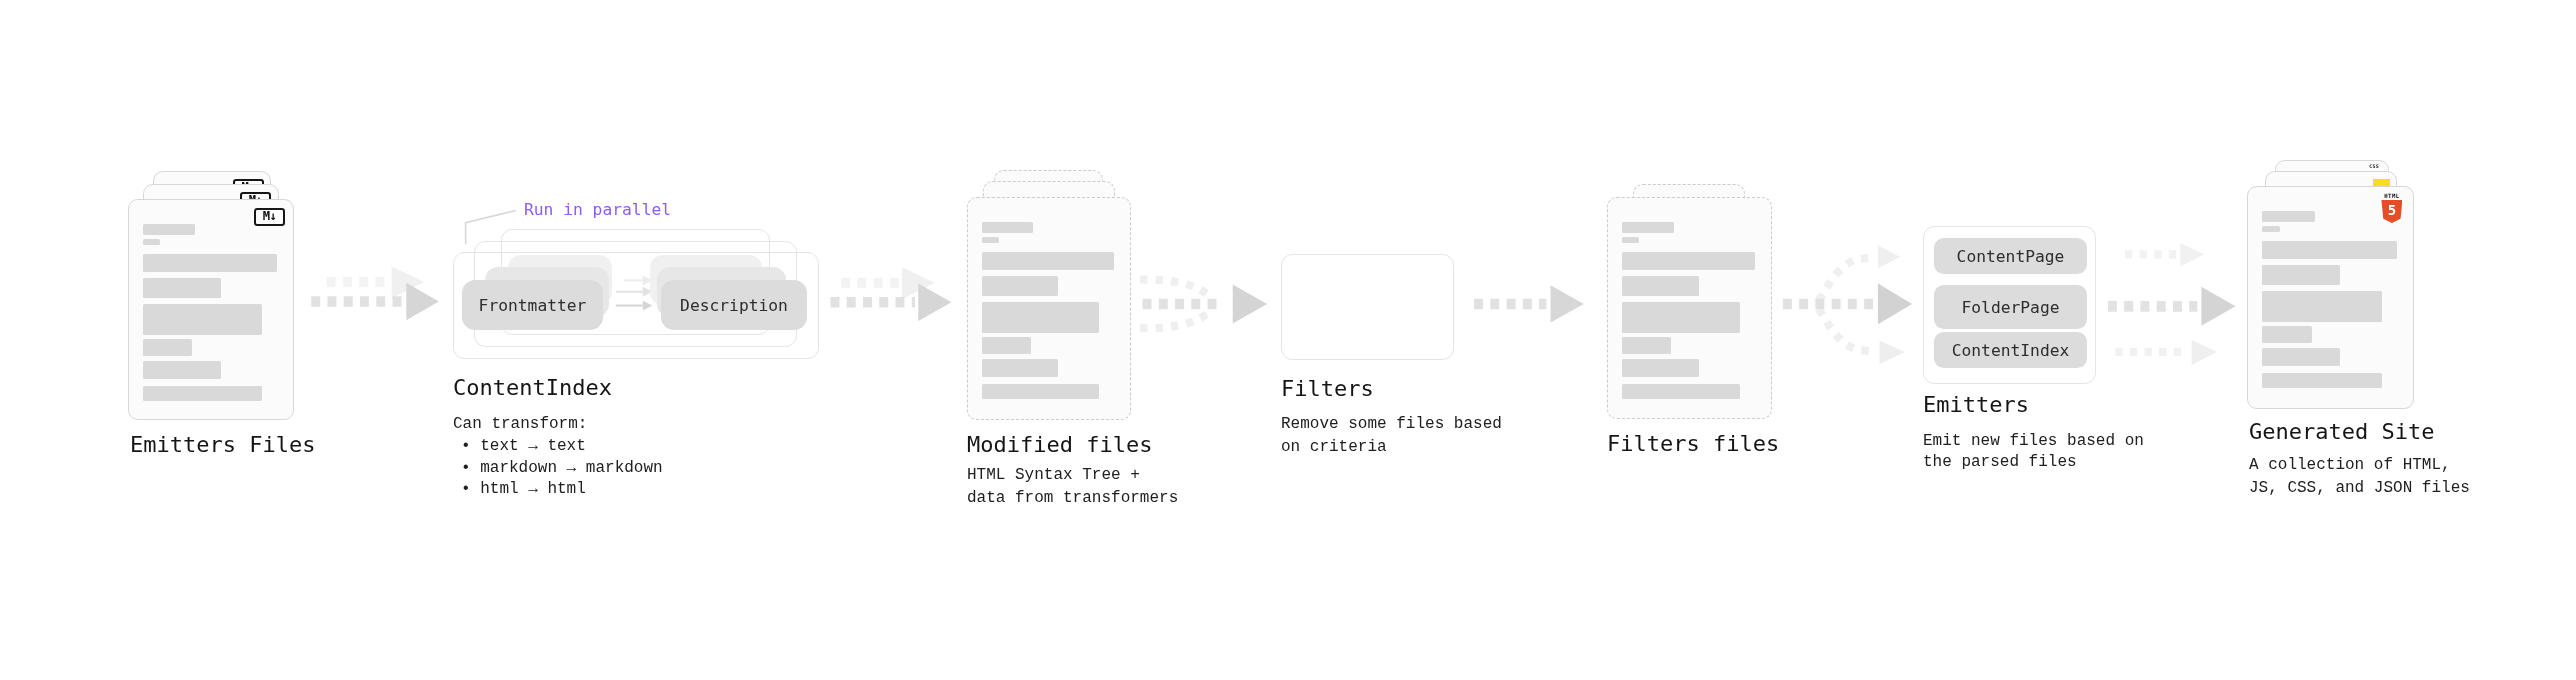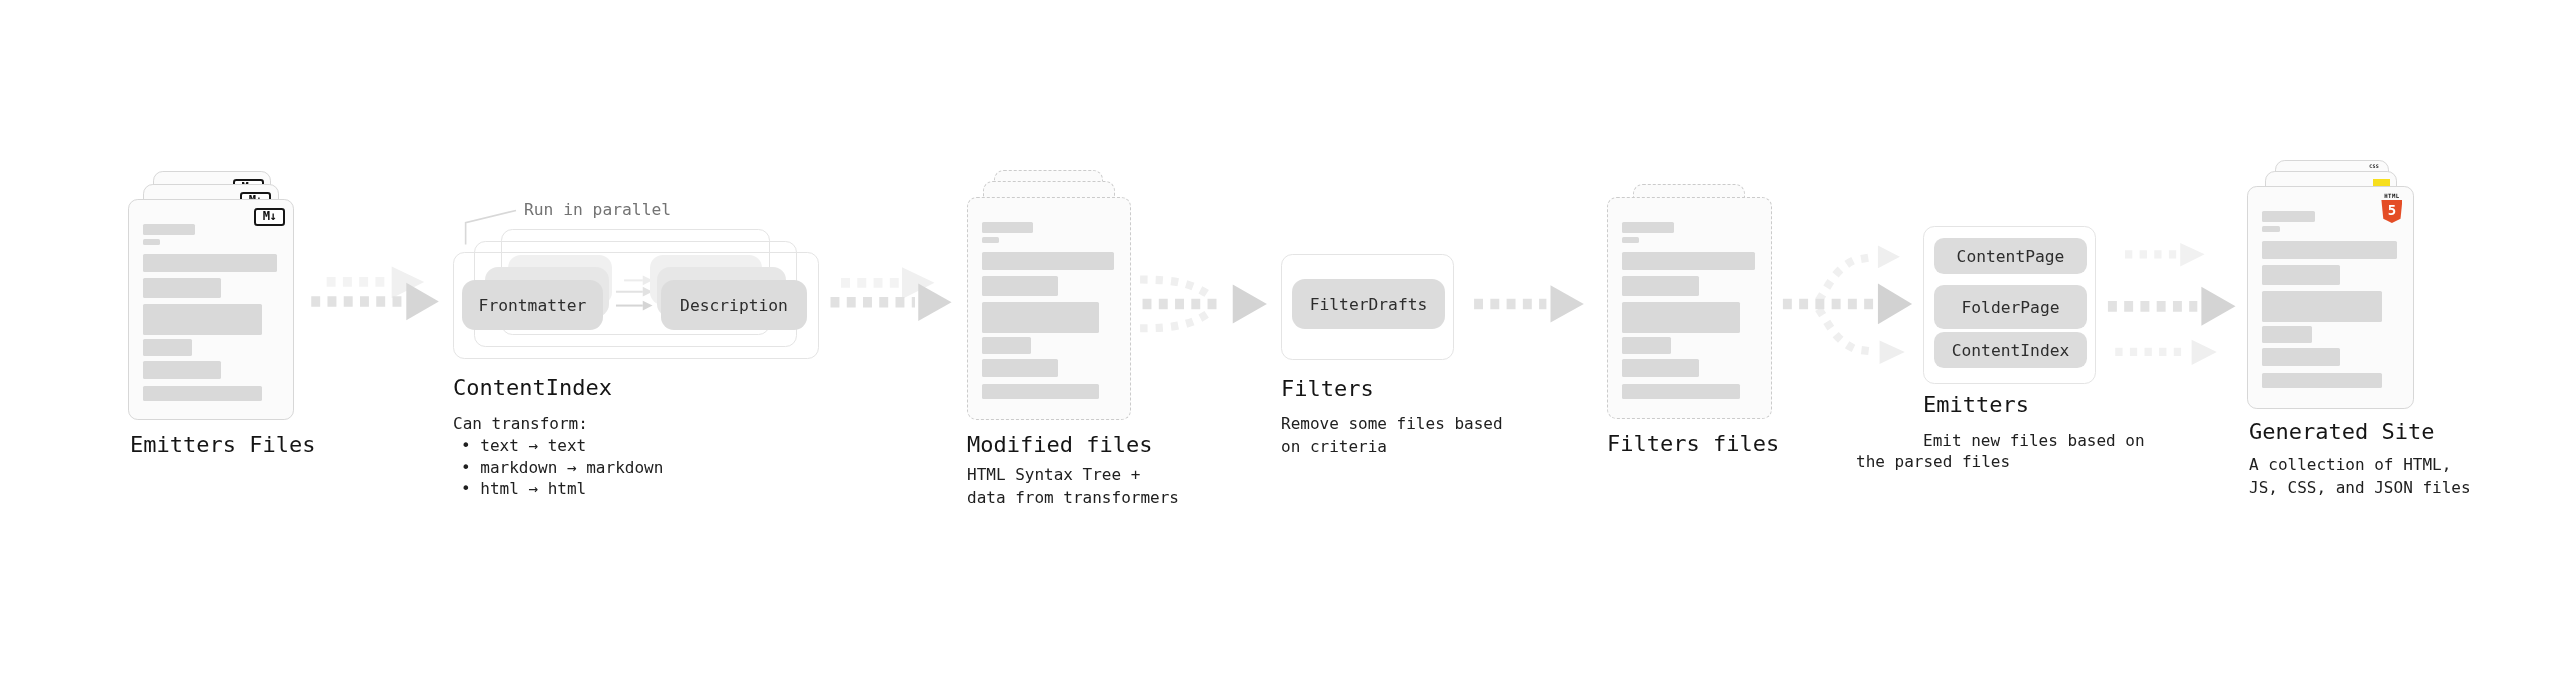--- a/index.html
+++ b/index.html
@@ -48,22 +48,22 @@
   
   .pill { position:absolute; background:#dcdcdc; border-radius:13px; color:#2d2d2d;
     font-size:16.3px; display:flex; align-items:center; justify-content:center;
     box-sizing:border-box; white-space:pre; }
   .pill.ghost1 { background:#e7e7e7; }
   .pill.ghost2 { background:#f0f0f0; }
   .pill.small { border-radius:9.8px; }
 
   
   .stage-title { position:absolute; font-size:22px; font-weight:500; color:#151515; white-space:pre; }
-  .stage-desc  { position:absolute; font-size:16px; color:#202020; white-space:pre; line-height:18.7px; }
-  .annotation  { position:absolute; font-size:16.3px; color:#737373; white-space:pre; }
+  .stage-desc  { position:absolute; font-size:16px; color:#202020; white-space:pre; line-height:18.7px;font-family:Liberation Mono, monospace; }
+  .annotation  { position:absolute; font-size:16.3px; color:#8b5cf6; white-space:pre; }
 </style>
 </head>
 <body>
 
 <div class="canvas">
 
   <svg class="arrow-layer" viewBox="0 0 3170 838">
 
     <g>
       <line x1="402" y1="347" x2="478" y2="347" stroke="#f3f3f3" stroke-width="12" stroke-dasharray="11 9"></line>
@@ -172,21 +172,20 @@
       <div class="bar b6"></div>
       <div class="bar b7"></div>
       <div class="bar b8"></div>
     </div>
   </div>
   <div class="stage-title" style="left:967px;top:432px">Modified files</div>
   <div class="stage-desc" style="left:967px;top:466px">HTML Syntax Tree +</div>
   <div class="stage-desc" style="left:967px;top:489px">data from transformers</div>
 
   <div class="frame" style="left:1281px;top:254px;width:173px;height:106px"></div>
-  <div class="pill" style="left:1292px;top:279px;width:153px;height:50px">FilterDrafts</div>
   <div class="stage-title" style="left:1281px;top:376px">Filters</div>
   <div class="stage-desc" style="left:1281px;top:415px">Remove some files based</div>
   <div class="stage-desc" style="left:1281px;top:438px">on criteria</div>
 
   <div class="doc dashed" style="left:1633px;top:184px;width:112px;height:49px"></div>
   <div class="doc dashed" style="left:1607px;top:197px;width:165px;height:222px">
     <div class="bars">
       <div class="bar b1"></div>
       <div class="bar b2"></div>
       <div class="bar b3"></div>
@@ -198,21 +197,21 @@
     </div>
   </div>
   <div class="stage-title" style="left:1607px;top:431px">Filters files</div>
 
   <div class="frame" style="left:1923px;top:226px;width:173px;height:158px"></div>
   <div class="pill small" style="left:1934px;top:238px;width:153px;height:36px">ContentPage</div>
   <div class="pill small" style="left:1934px;top:285px;width:153px;height:44px">FolderPage</div>
   <div class="pill small" style="left:1934px;top:332px;width:153px;height:36px">ContentIndex</div>
   <div class="stage-title" style="left:1923px;top:392px">Emitters</div>
   <div class="stage-desc" style="left:1923px;top:432px">Emit new files based on</div>
-  <div class="stage-desc" style="left:1856px;top:453px">the parsed files</div>
+  <div class="stage-desc" style="left:1923px;top:453px">the parsed files</div>
 
   <div class="doc" style="left:2275px;top:160px;width:114px;height:57px">
     <div class="css-badge">
       <div class="css-word">CSS</div>
       <div class="css-bar"></div>
     </div>
   </div>
   <div class="doc" style="left:2265px;top:171px;width:132px;height:57px">
     <div class="js-badge"></div>
   </div>

